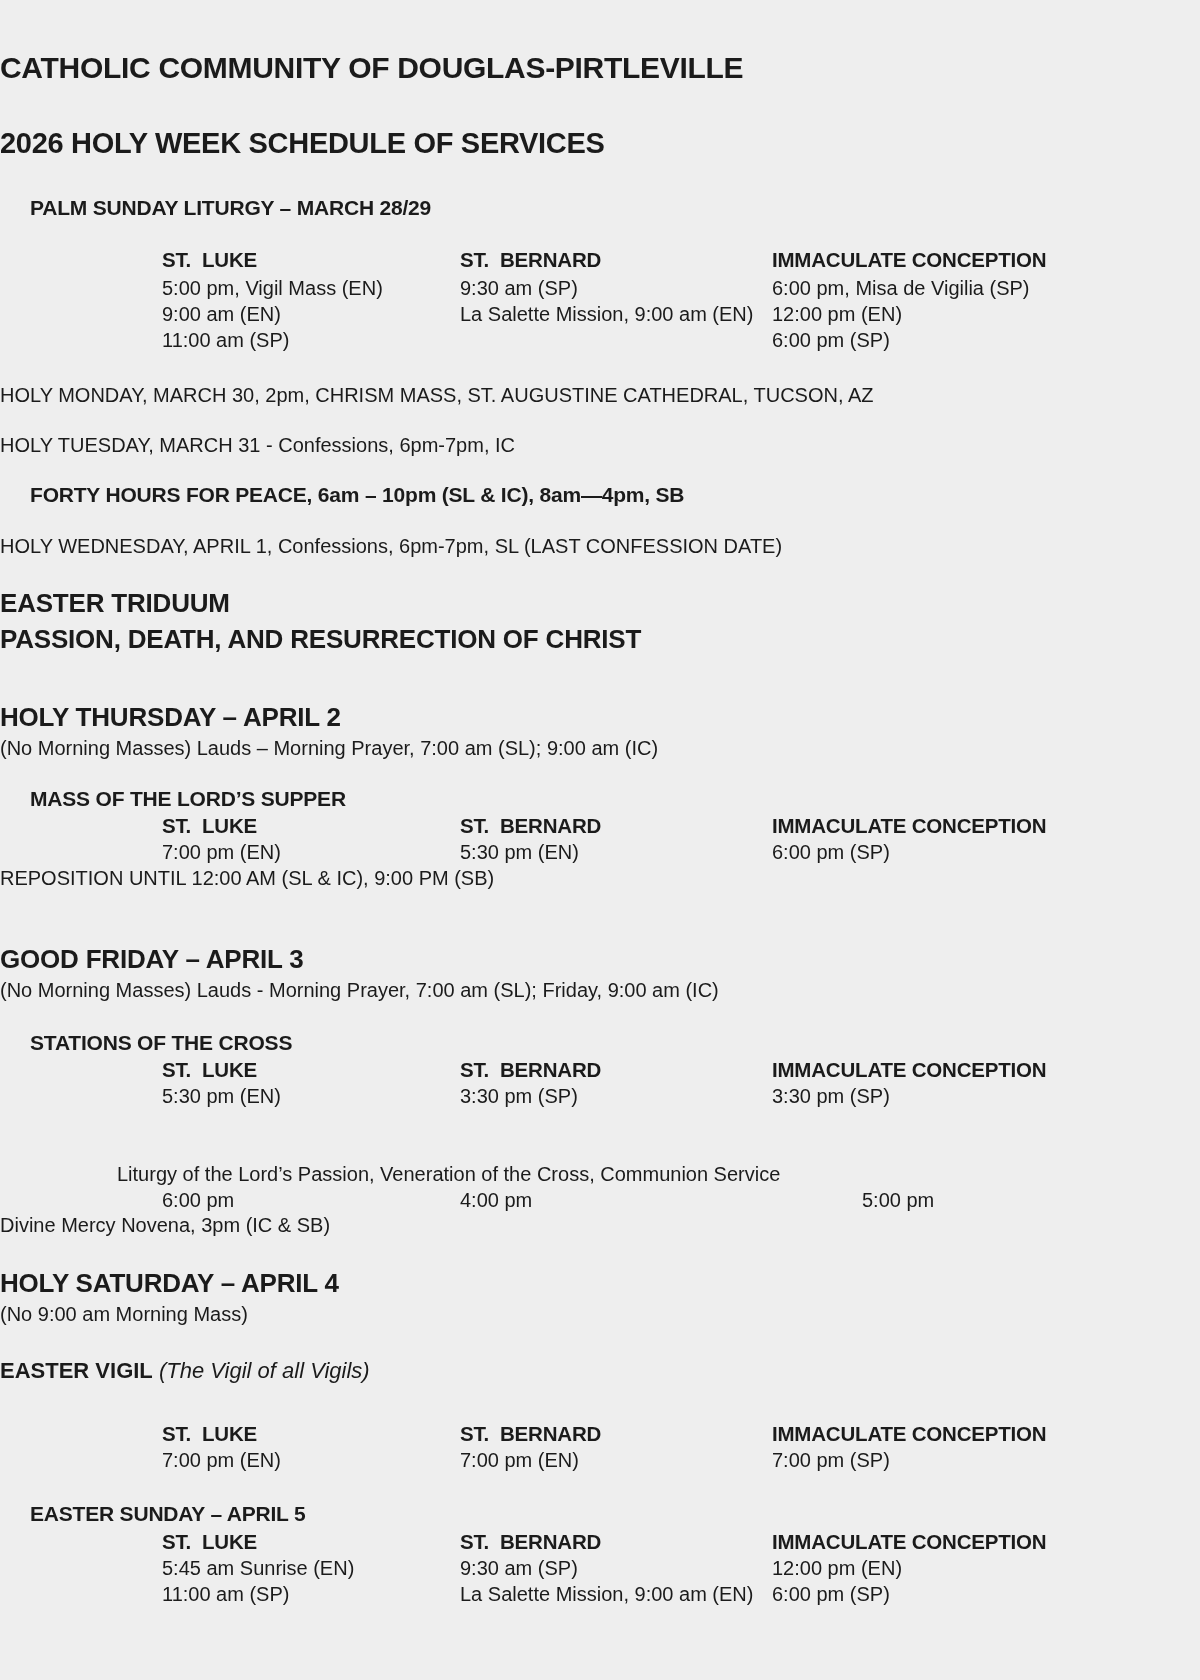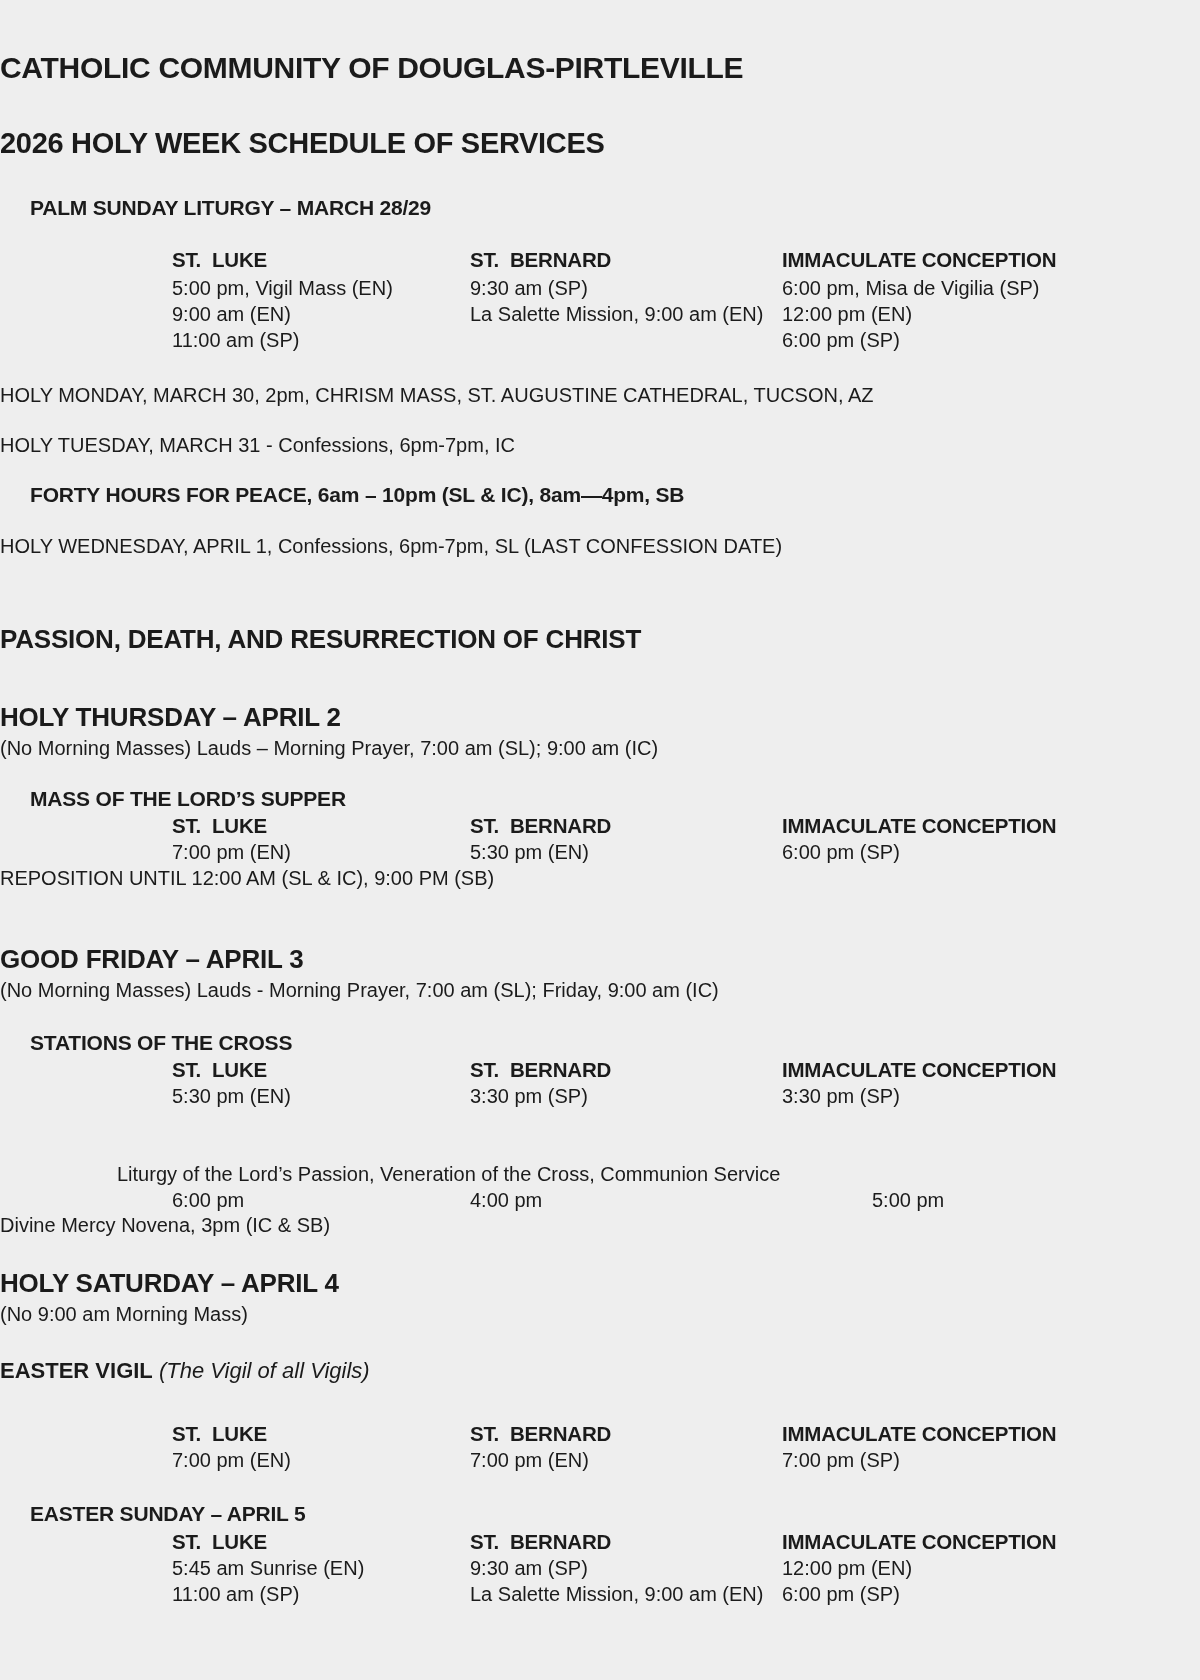--- a/index.html
+++ b/index.html
@@ -25,21 +25,21 @@
     text-align: left;
     white-space: normal;
   }
   .center-shift {
     left: 117px;
     width: 1090px;
     white-space: normal;
   }
   .rowline {
     position: absolute;
-    left: 10px;
+    left: 0;
     width: 984px;
     height: 26px;
     line-height: 26px;
   }
   .c1, .c2, .c3, .c3b { position: absolute; white-space: pre; top: 0; }
   .c1 { left: 162px; }
   .c2 { left: 460px; text-align: center; }
   .c3 { left: 772px; }
   .c3b { left: 862px; }
   .colhead { font-weight: bold; font-size: 20.5px; letter-spacing: -0.2px; }
@@ -79,20 +79,21 @@
     <span class="c1">11:00 am (SP)</span>
     <span class="c2"></span>
     <span class="c3">6:00 pm (SP)</span>
   </div>
 
   <div class="line center" style="top:382px">HOLY MONDAY, MARCH 30, 2pm, CHRISM MASS, ST. AUGUSTINE CATHEDRAL, TUCSON, AZ</div>
   <div class="line center" style="top:432px">HOLY TUESDAY, MARCH 31 - Confessions, 6pm-7pm, IC</div>
   <div class="line center h-sub" style="top:482px">FORTY HOURS FOR PEACE, 6am – 10pm (SL &amp; IC), 8am—4pm, SB</div>
   <div class="line center" style="top:533px">HOLY WEDNESDAY, APRIL 1, Confessions, 6pm-7pm, SL (LAST CONFESSION DATE)</div>
 
+  <div class="line center h-big" style="top:588px">EASTER TRIDUUM</div>
   <div class="line center h-big" style="top:624px">PASSION, DEATH, AND RESURRECTION OF CHRIST</div>
 
   <div class="line center h-big" style="top:702px">HOLY THURSDAY – APRIL 2</div>
   <div class="line center" style="top:735px">(No Morning Masses) Lauds – Morning Prayer, 7:00 am (SL); 9:00 am (IC)</div>
   <div class="line center h-sub" style="top:786px">MASS OF THE LORD’S SUPPER</div>
   <div class="rowline" style="top:813px">
     <span class="c1 colhead">ST.  LUKE</span>
     <span class="c2 colhead">ST.  BERNARD</span>
     <span class="c3 colhead">IMMACULATE CONCEPTION</span>
   </div>

